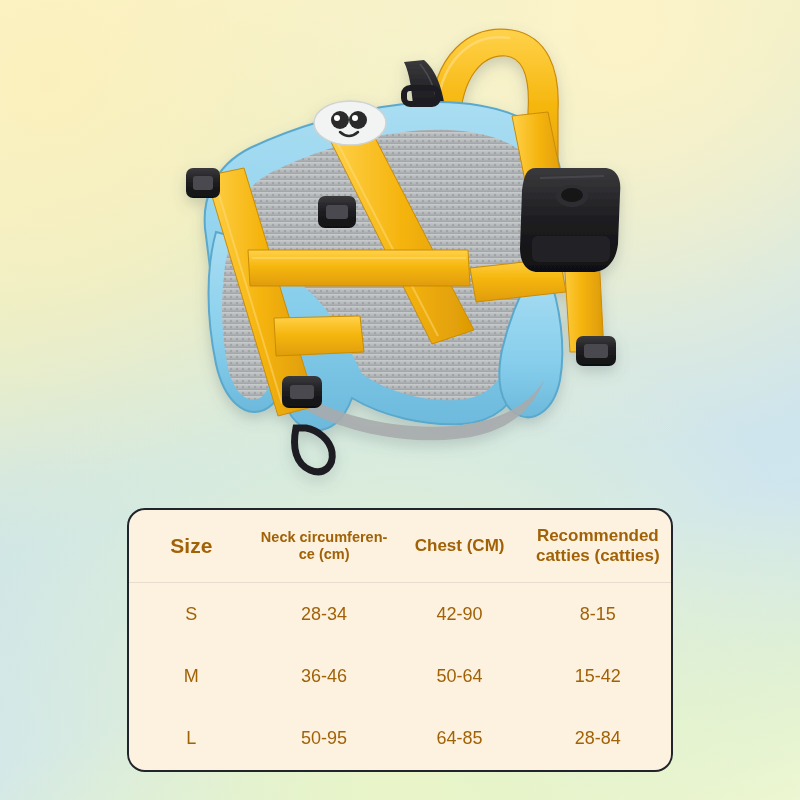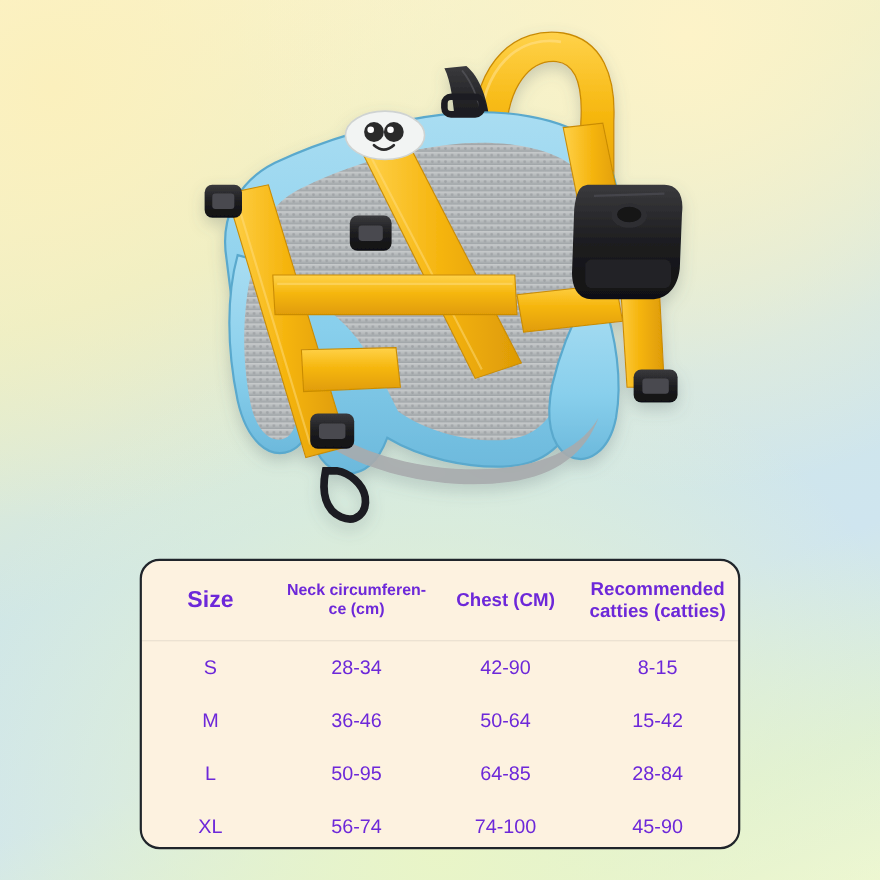--- a/index.html
+++ b/index.html
@@ -50,21 +50,21 @@
   .chart-table {
     width: 100%;
     height: 100%;
     border-collapse: collapse;
     table-layout: fixed;
   }
   .chart-table th,
   .chart-table td {
     text-align: center;
     vertical-align: middle;
-    color: #6d28d9;
+    color: #a16207;
   }
   .chart-table thead th {
     height: 72px;
     font-weight: bold;
     padding: 0 4px;
   }
   .col-size    { width: 23%; }
   .col-neck    { width: 26%; }
   .col-chest   { width: 24%; }
   .col-weight  { width: 27%; }
@@ -294,23 +294,17 @@
           <td>36-46</td>
           <td>50-64</td>
           <td>15-42</td>
         </tr>
         <tr>
           <td class="cell-size">L</td>
           <td>50-95</td>
           <td>64-85</td>
           <td>28-84</td>
         </tr>
-        <tr>
-          <td class="cell-size">XL</td>
-          <td>56-74</td>
-          <td>74-100</td>
-          <td>45-90</td>
-        </tr>
       </tbody>
     </table>
   </div>
 
 </div>
 
 </body></html>

